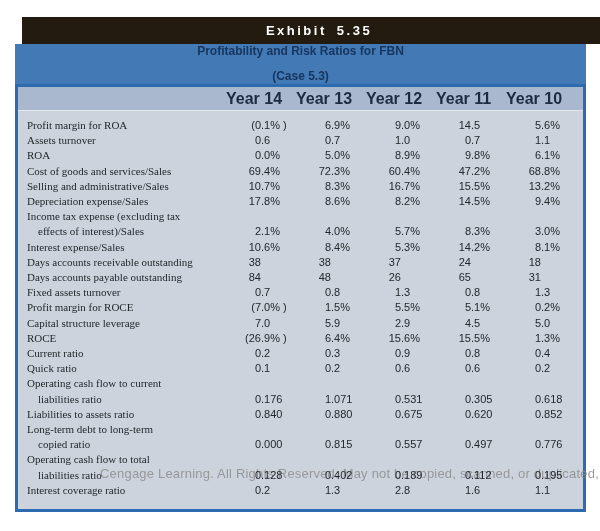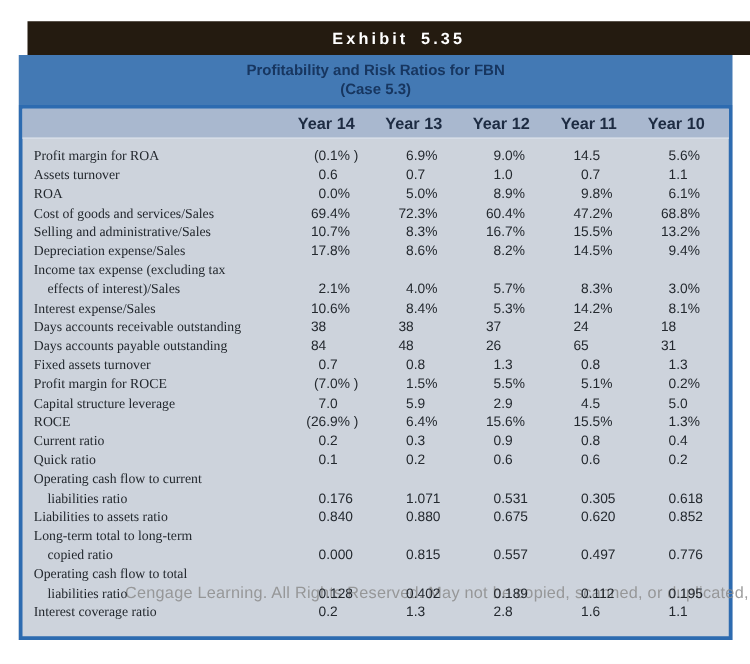--- a/index.html
+++ b/index.html
@@ -10,38 +10,38 @@
   .exhibit-bar {
     position: absolute; left: 22px; top: 17px; width: 594px; height: 27px;
     background: #241b10; color: #ffffff;
     display: flex; align-items: center; justify-content: center;
     font-size: 13px; font-weight: bold; letter-spacing: 2.5px; word-spacing: 4px;
   }
 
   .title-bar {
     position: absolute; left: 15px; top: 44px; width: 571px; height: 40px;
     background: #4379b4; color: #173660;
-    display: flex; flex-direction: column; align-items: center; justify-content: center;
+    display: flex; flex-direction: column; align-items: center; justify-content: space-between;
     font-size: 12px; font-weight: bold; line-height: 15px; text-align: center;
   }
 
   .table-frame {
     position: absolute; left: 15px; top: 84px; width: 571px; height: 428px;
     border: 3px solid #2d6bb0; background: #cdd3dc;
   }
 
   .thead {
     display: flex; height: 24px; background: #a9b8cf;
     border-bottom: 1px solid #e3e8ee;
     align-items: center;
   }
   .thead .spacer { width: 208px; }
   .thead .hcell {
-    width: 70px; text-align: center;
-    font-size: 13px; font-weight: bold; color: #1d2b42;
+    width: 70px; 
+    font-size: 16px; font-weight: bold; color: #1d2b42;
   }
 
   .tbody { padding: 7px 0 8px 0; }
 
   .row { display: flex; align-items: flex-end; position: relative; }
   .cell { font-size: 11px; line-height: 15.2px; color: #23282e; position: relative; z-index: 1; }
   .cell.label { width: 208px; padding-left: 9px; }
   .cell.label .l1, .cell.label .l2 { display: block; font-family: Liberation Serif, serif; }
   .cell.label .l2 { padding-left: 11px; }
   .cell.val { width: 70px; white-space: nowrap; }
@@ -271,21 +271,21 @@
 
     </div>
     <div class="cell val"><span class="ip">0</span><span class="fp">.840</span></div>
     <div class="cell val"><span class="ip">0</span><span class="fp">.880</span></div>
     <div class="cell val"><span class="ip">0</span><span class="fp">.675</span></div>
     <div class="cell val"><span class="ip">0</span><span class="fp">.620</span></div>
     <div class="cell val"><span class="ip">0</span><span class="fp">.852</span></div>
   </div>
         <div class="row">
     <div class="cell label">
-      <span class="l1">Long-term total to long-term</span>
+      <span class="l1">Long-term debt to long-term</span>
       <span class="l2">copied ratio</span>
     </div>
     <div class="cell val"><span class="ip">0</span><span class="fp">.000</span></div>
     <div class="cell val"><span class="ip">0</span><span class="fp">.815</span></div>
     <div class="cell val"><span class="ip">0</span><span class="fp">.557</span></div>
     <div class="cell val"><span class="ip">0</span><span class="fp">.497</span></div>
     <div class="cell val"><span class="ip">0</span><span class="fp">.776</span></div>
   </div>
         <div class="row">
     <div class="cell label">

